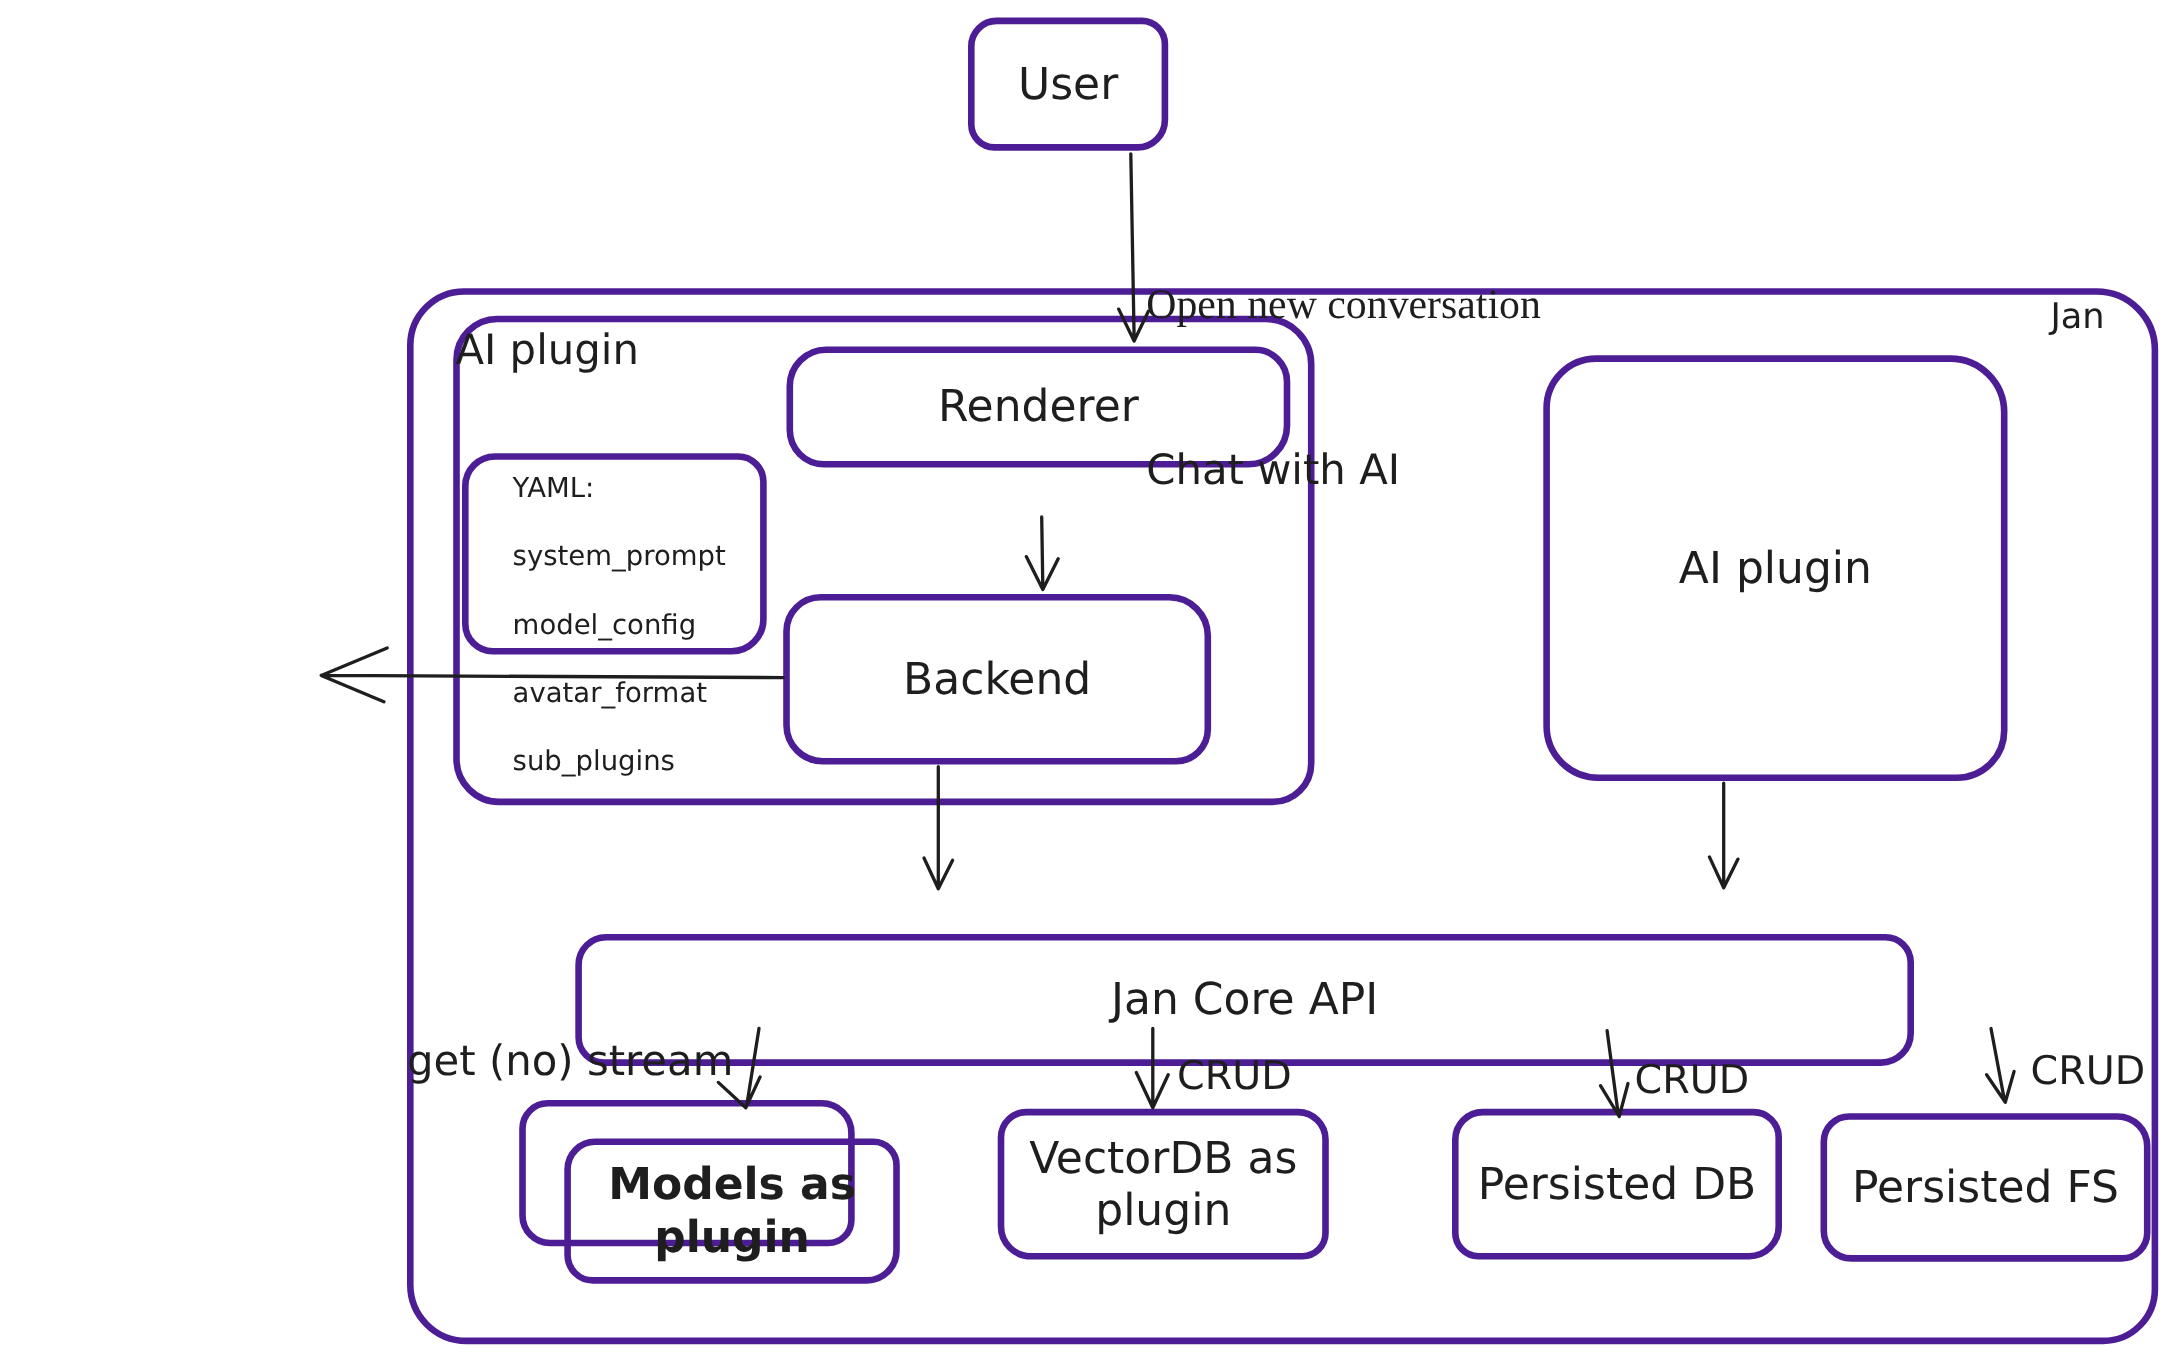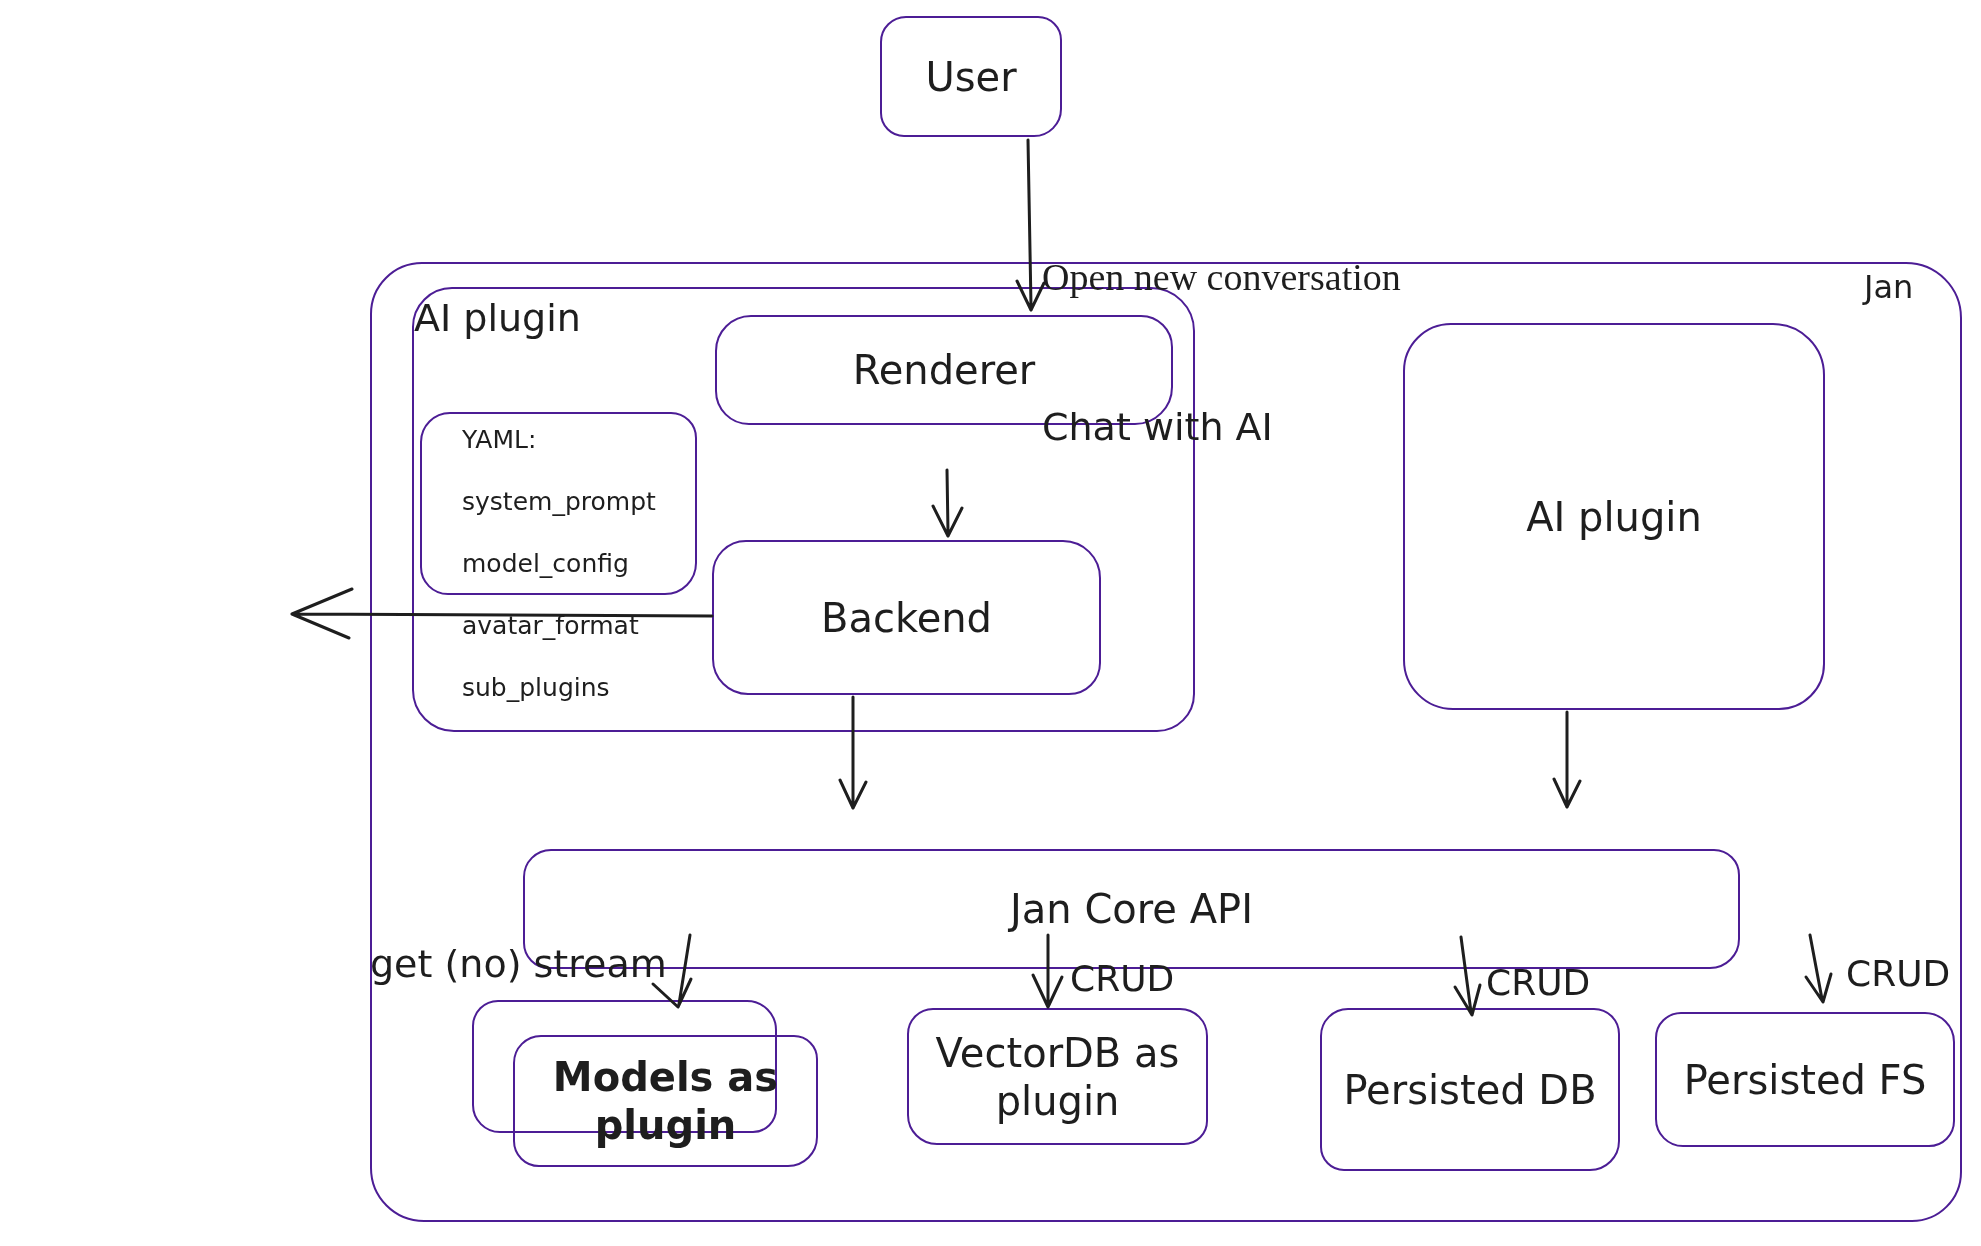--- a/index.html
+++ b/index.html
@@ -6,21 +6,21 @@
   .canvas{
     position:relative;
     width:1981px;height:1246px;
     background:#ffffff;
     font-family:"DejaVu Sans",sans-serif;
     color:#1e1e1e;
     overflow:hidden;
   }
   .box{
     position:absolute;
-    border:2px solid #4c1d95;
+    border:6px solid #4c1d95;
     background:#ffffff;
     display:flex;align-items:center;justify-content:center;
     text-align:center;
     box-sizing:border-box;
   }
   .node-label{font-size:40px;line-height:1.2;}
   .container-box{background:#ffffff;}
   .floating-label{position:absolute;white-space:pre;}
   .lbl-38{font-size:38px;}
   .lbl-36{font-size:36px;}
@@ -71,21 +71,21 @@
 
   <div class="box" style="left:472px;top:1000px;width:305px;height:133px;border-radius:26px 30px 24px 28px;"></div>
   <div class="box node-label" style="left:513px;top:1035px;width:305px;height:132px;border-radius:28px 24px 30px 26px;background:transparent;">
     <span style="display:inline-block;width:230px;font-weight:bold;">Models as plugin</span>
   </div>
 
   <div class="box node-label" style="left:907px;top:1008px;width:301px;height:137px;border-radius:26px 28px 24px 30px;">
     <span style="display:inline-block;width:250px;">VectorDB as plugin</span>
   </div>
 
-  <div class="box node-label" style="left:1320px;top:1008px;width:300px;height:163px;border-radius:28px 26px 30px 24px;">Persisted DB</div>
+  <div class="box node-label" style="left:1320px;top:1008px;width:300px;height:137px;border-radius:28px 26px 30px 24px;">Persisted DB</div>
 
   <div class="box node-label" style="left:1655px;top:1012px;width:300px;height:135px;border-radius:26px 30px 26px 28px;">Persisted FS</div>
 
   <svg class="arrows" width="1981" height="1246" viewBox="0 0 1981 1246">
 
     <path d="M1028,140 L1031,306 M1031,310 L1017,281 M1031,310 L1044,283"></path>
 
     <path d="M947,470 L948,532 M948,536 L933,506 M948,536 L962,508"></path>
 
     <path d="M712,616 L297,614 M292,614 L352,589 M292,614 L349,638"></path>

